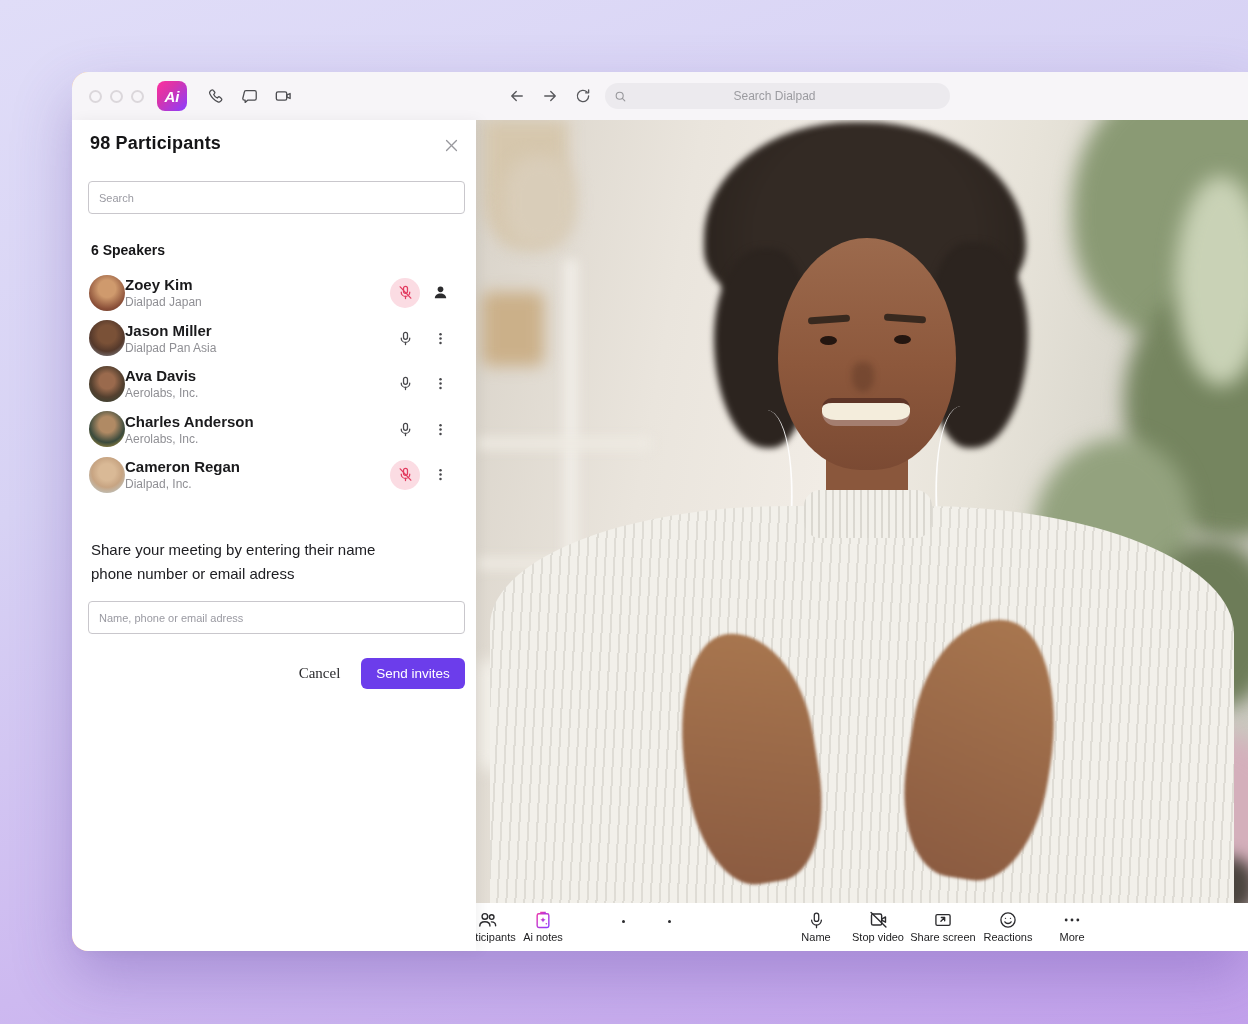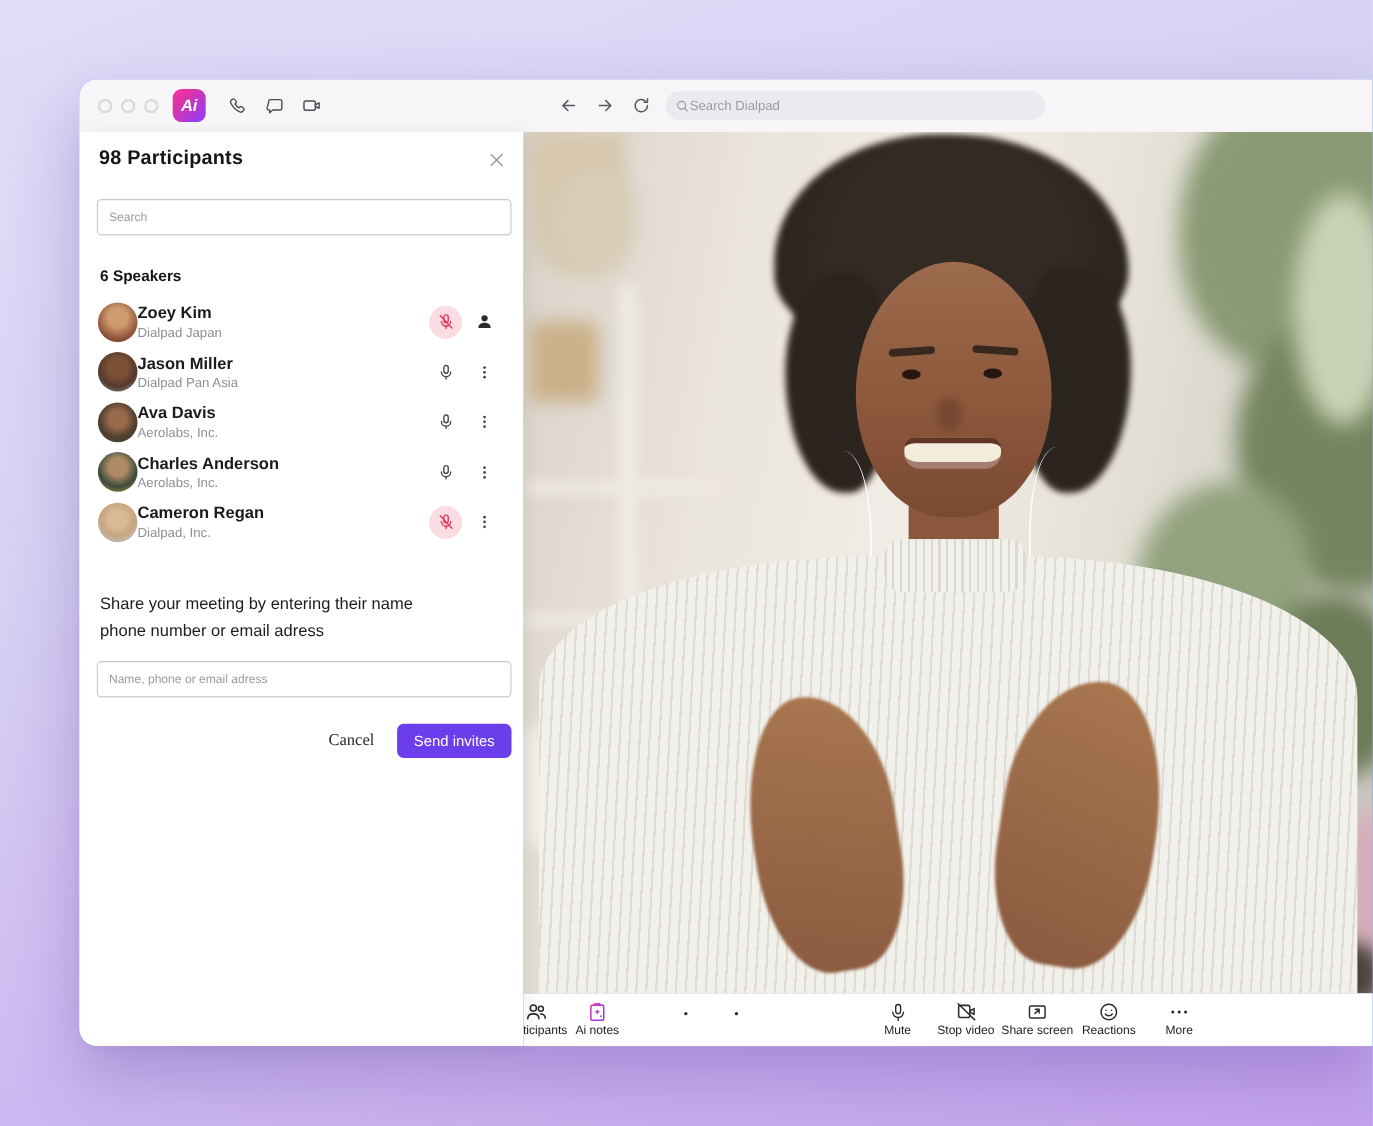--- a/index.html
+++ b/index.html
@@ -4,21 +4,21 @@
 <style>
   * { box-sizing: border-box; margin: 0; padding: 0; }
   html,body { width:1248px; height:1024px; overflow:hidden; }
   body {
     font-family:"Liberation Sans", sans-serif;
     background:linear-gradient(160deg,#e0ddf8 0%,#d7d2f4 35%,#cdb9f0 68%,#c3a2ec 100%);
     position:relative;
   }
   .window {
     position:absolute; left:72px; top:72px; width:1176px; height:879px;
-    border-radius:16px 0 0 16px; background:#3b82f6;
+    border-radius:16px 0 0 16px; background:#fdba74;
     box-shadow:0 26px 60px rgba(90,60,160,.32);
   }
   
   .topbar {
     position:absolute; left:0; top:0; right:0; height:48px;
     background:#f7f5f8; border-radius:16px 0 0 0;
     display:flex; align-items:center;
   }
   .lights { display:flex; gap:8px; margin-left:17px; }
   .light { width:13px; height:13px; border-radius:50%; border:2px solid #dbd7db; background:transparent; }
@@ -33,21 +33,21 @@
   .nav { position:absolute; left:434px; top:13px; display:flex; gap:11px; }
   .nav-btn { width:22px; height:22px; display:flex; align-items:center; justify-content:center; cursor:pointer; }
   .search-pill {
     position:absolute; left:533px; top:11px; width:345px; height:26px;
     background:#eceaee; border-radius:13px; display:flex; align-items:center;
   }
   .search-pill svg { margin-left:9px; }
   .search-pill input {
     flex:1; border:none; outline:none; background:transparent; height:100%;
     font-family:"Liberation Sans",sans-serif; font-size:12px; color:#4c4c50;
-    padding-right:28px;
+    text-align:center; padding-right:28px;
   }
   .search-pill input::placeholder { color:#9b9ba0; }
 
   
   .panel {
     position:absolute; left:0; top:48px; width:404px; height:831px;
     background:#ffffff; border-radius:0 0 0 16px; z-index:3;
     box-shadow:4px 0 14px rgba(0,0,0,.05);
   }
   .panel-title { position:absolute; left:18px; top:13px; font-size:18px; font-weight:700; color:#151517; letter-spacing:.2px; }
@@ -390,21 +390,21 @@
     <div class="sep-dot" style="left:192px;"></div>
 
     <div class="tool-item" style="left:340px;">
       <div class="t-icon">
         <svg width="19" height="19" viewBox="0 0 24 24" fill="none" stroke="#2b2b2e" stroke-width="1.6" stroke-linecap="round">
             <rect x="9.2" y="2.8" width="5.6" height="10.4" rx="2.8"></rect>
             <path d="M5.8 11.5a6.2 6.2 0 0 0 12.4 0"></path>
             <line x1="12" y1="17.7" x2="12" y2="21"></line>
           </svg>
       </div>
-      <div class="tool-label">Mute</div>
+      <div class="tool-label">Name</div>
     </div>
 
     <div class="tool-item" style="left:402px;">
       <div class="t-icon">
         <svg width="21" height="21" viewBox="0 0 24 24" fill="none" stroke="#2b2b2e" stroke-width="1.6" stroke-linejoin="round" stroke-linecap="round">
           <path d="M4 7.5a1.8 1.8 0 0 1 1.8-1.8h8a1.8 1.8 0 0 1 1.8 1.8v9a1.8 1.8 0 0 1-1.8 1.8h-8A1.8 1.8 0 0 1 4 16.5z"></path>
           <path d="M15.6 11.5l4.4-2.4v6l-4.4-2.4"></path>
           <line x1="3.5" y1="4" x2="20.5" y2="20.5"></line>
         </svg>
       </div>

